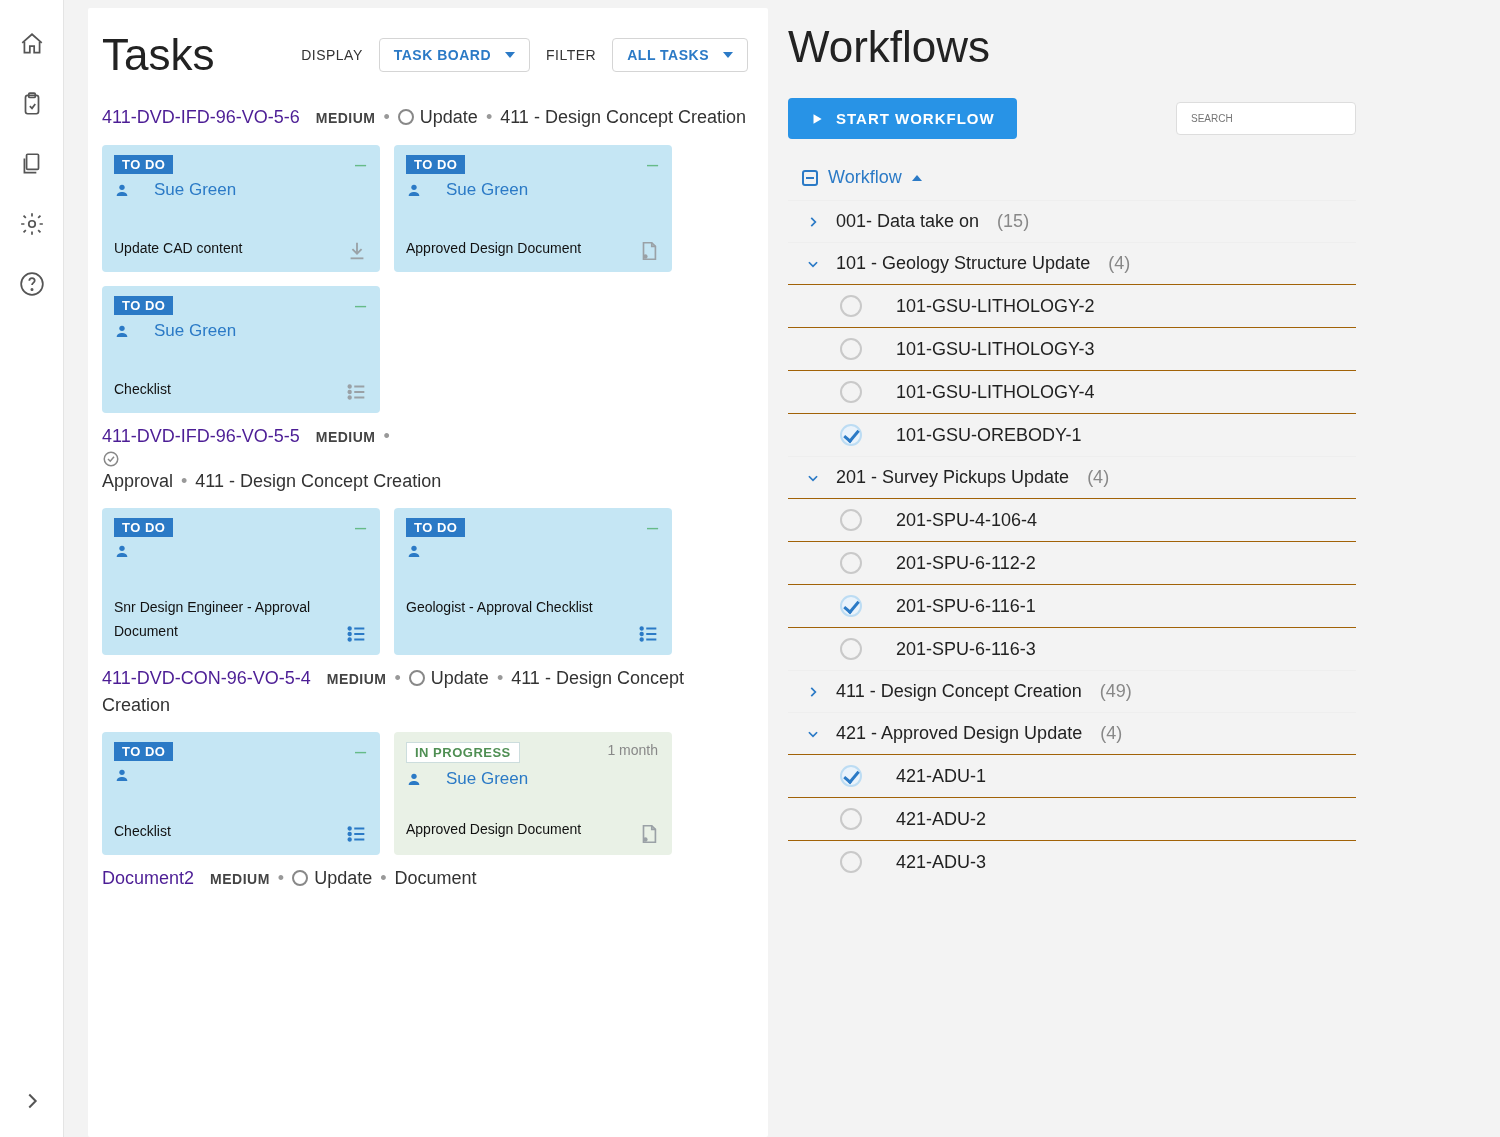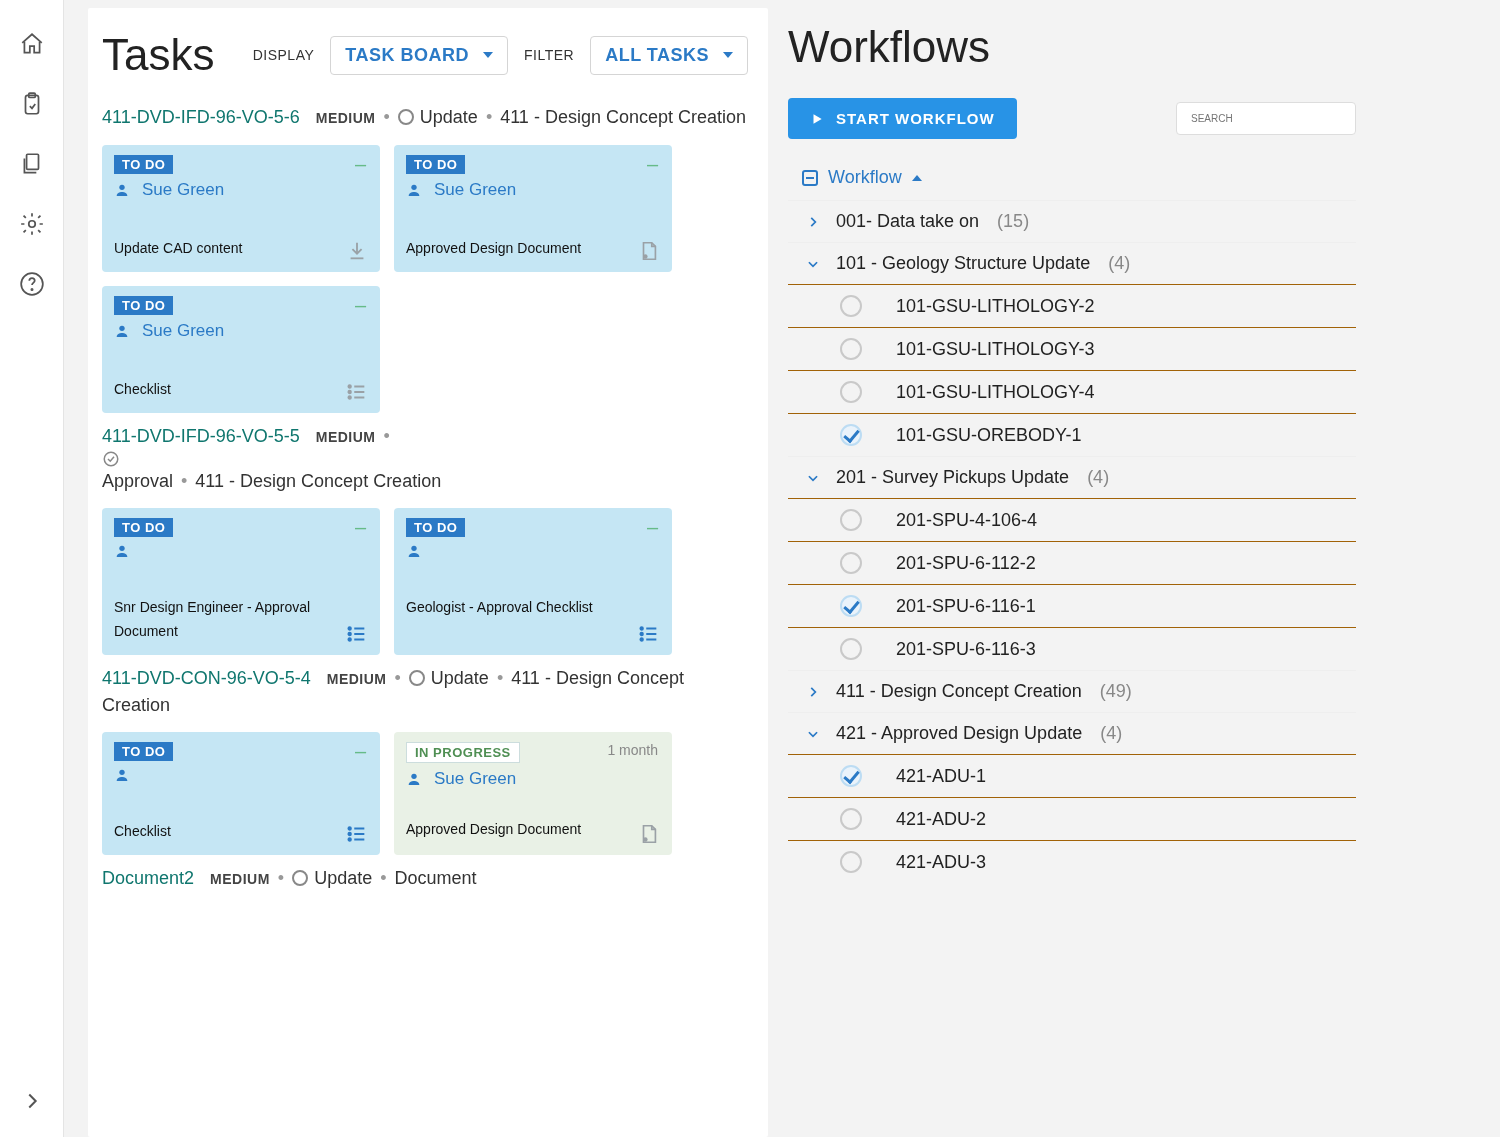--- a/index.html
+++ b/index.html
@@ -11,40 +11,40 @@
   .iconbar .ico { width:32px; height:32px; margin:14px 0; color:#555; display:flex; align-items:center; justify-content:center; cursor:pointer; }
   .iconbar .sep { flex:1; }
   .iconbar .expand { margin-bottom:20px; }
 
   
   .tasks-panel { width: 680px; background:#fff; margin: 8px 10px 0 24px; border-radius: 2px; padding-bottom:20px; }
   .tasks-header { display:flex; align-items:center; padding: 22px 20px 24px 14px; }
   .tasks-header h1 { font-size:44px; font-weight:400; color:#222; }
   .tasks-header .controls { margin-left:auto; display:flex; align-items:center; gap:16px; }
   .ctl-label { font-size:14px; font-weight:400; letter-spacing:.5px; color:#333; }
-  .pill { border:1px solid #d5d5d5; border-radius:4px; padding:8px 14px; display:flex; align-items:center; gap:14px; color:#2b7ac6; font-weight:700; font-size:18px; letter-spacing:.5px; cursor:pointer; }
+  .pill { border:1px solid #d5d5d5; border-radius:4px; padding:8px 14px; display:flex; align-items:center; gap:14px; color:#2b7ac6; font-weight:700; font-size:14px; letter-spacing:.5px; cursor:pointer; }
   .chevd { width:0;height:0;border-left:5px solid transparent;border-right:5px solid transparent;border-top:6px solid #2b7ac6; }
 
   
   .tg-row { padding: 0 14px 6px 14px; line-height:26px; font-size:18px; color:#333; }
-  .tg-row a { color:#0f766e; text-decoration:none; }
+  .tg-row a { color:#4c1d95; text-decoration:none; }
   .tg-med { font-size:14px; font-weight:700; letter-spacing:.5px; color:#444; margin-left:6px; }
   .dot { color:#999; margin:0 8px; }
   .ring { display:inline-flex; width:16px;height:16px;border:2px solid #888;border-radius:50%; vertical-align:-2px; margin-right:6px; }
 
   
   .cards { display:flex; gap:14px; padding: 8px 14px 10px 14px; flex-wrap:wrap; }
   .card { width: 278px; border-radius:4px; padding:10px 12px 12px 12px; position:relative; }
   .card.blue { background:#c5e6f4; }
   .card.green { background:#e9f1e6; }
   .card .badge { display:inline-block; padding:2px 8px; font-weight:700; font-size:13px; color:#fff; letter-spacing:.5px; }
   .card.blue .badge { background:#2b7ac6; }
   .card.green .badge { background:#fff; color:#4f8f53; border:1px solid #cdd; }
   .card .dash { position:absolute; top:8px; right:14px; color:#6b8; font-size:20px; }
-  .card .who { margin-top:6px; color:#2b7ac6; font-size:17px; display:flex; align-items:center; gap:12px; }
+  .card .who { margin-top:6px; color:#2b7ac6; font-size:17px; display:flex; align-items:center; gap:24px; }
   .card .who .p-ico { color:#2b7ac6; }
   .card .title { margin-top:36px; font-size:14px; color:#111; line-height:24px; }
   .card.green .title { margin-top:28px; }
   .card .meta { position:absolute; top:10px; right:14px; font-size:14px; color:#888; }
   .card .footico { position:absolute; bottom:10px; right:12px; color:#9aa1a6; }
 
   
   .wf-panel { flex:1; padding: 22px 0 0 10px; }
   .wf-panel h1 { font-size:44px; font-weight:400; color:#222; padding-left:0; }
   .wf-top { display:flex; align-items:center; gap:22px; margin-top:26px; }

